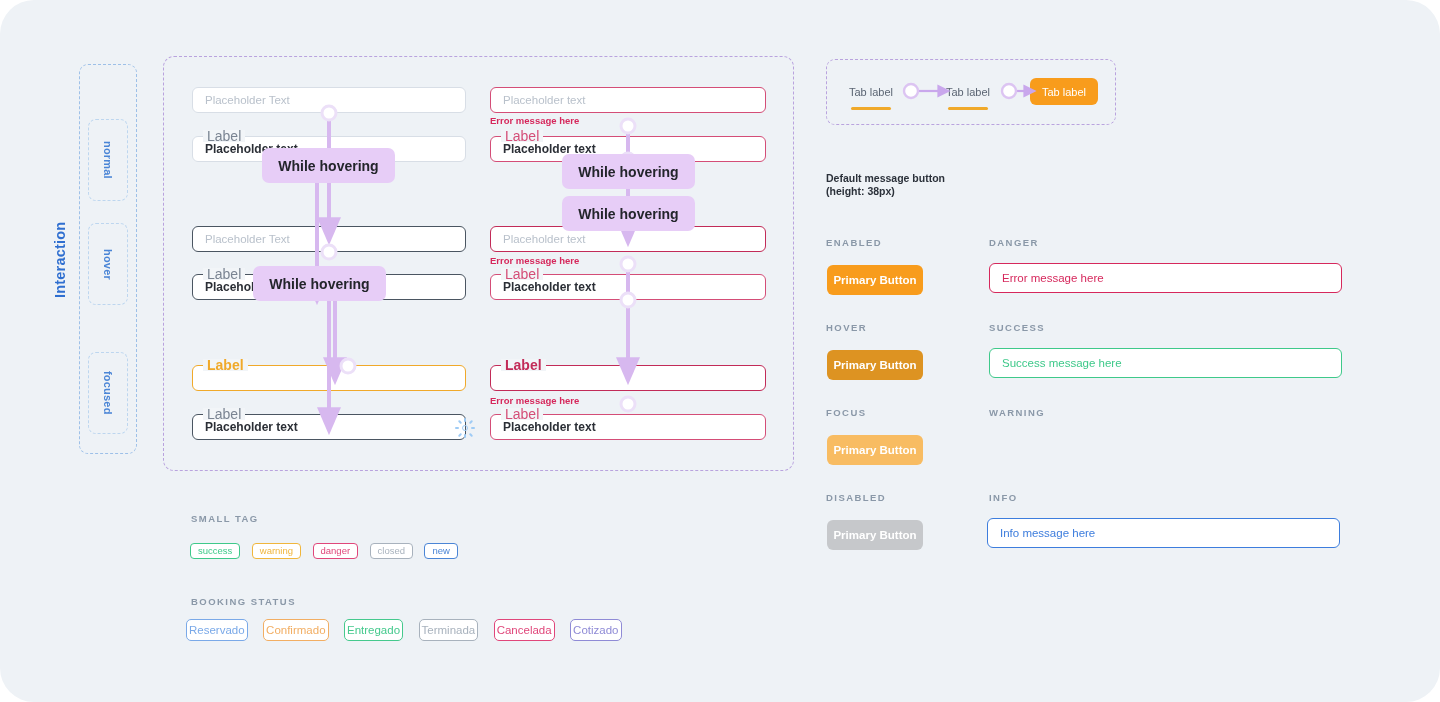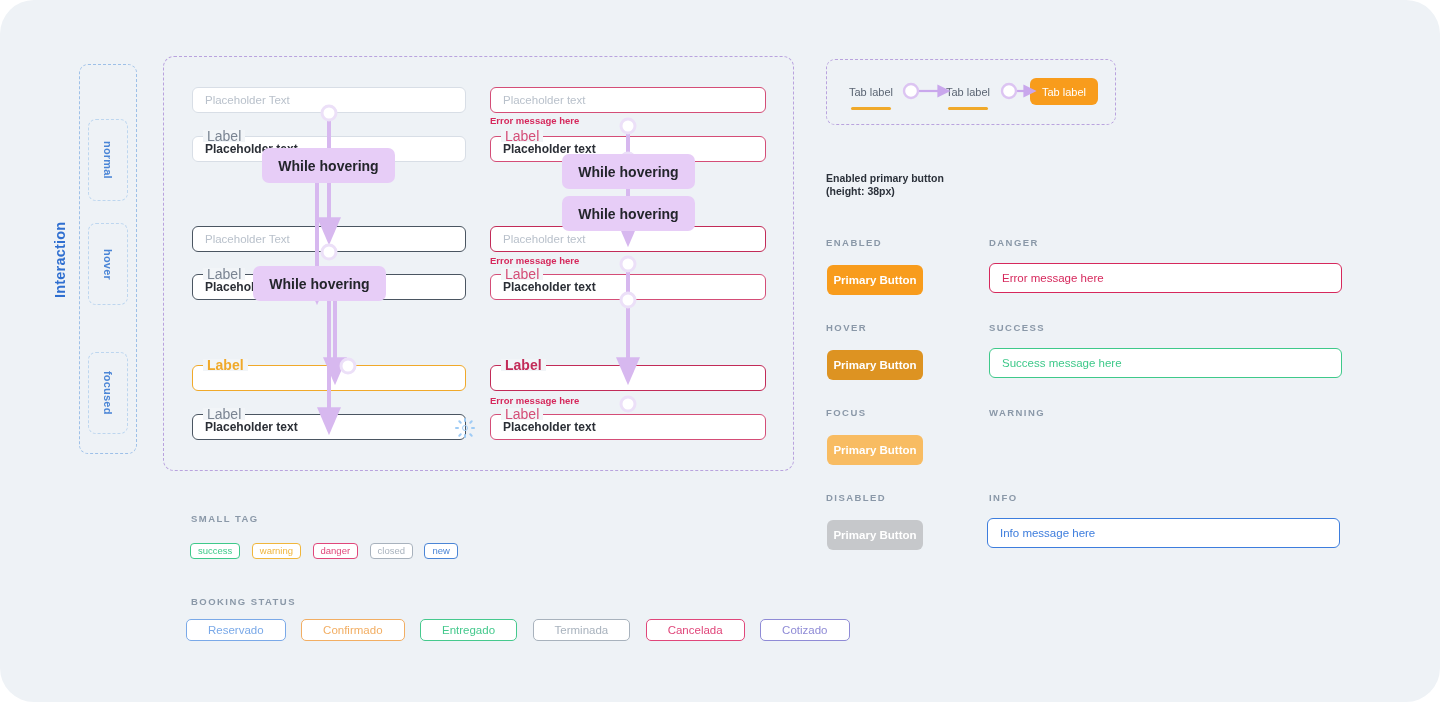--- a/index.html
+++ b/index.html
@@ -86,21 +86,21 @@
   #flow{position:absolute;left:0;top:0;width:1440px;height:702px;pointer-events:none;}
   
   .tag{
     display:inline-flex;align-items:center;justify-content:center;
     height:16px;padding:0 7px;border-radius:4px;
     font-size:9.5px;border:1px solid;background:#fff;box-sizing:border-box;
     margin-right:7px;
   }
   .bstat{
     display:inline-flex;align-items:center;justify-content:center;
-    height:22px;padding:0 21px;border-radius:5px;
+    height:22px;padding:0 2px;border-radius:5px;
     font-size:11.5px;border:1px solid;background:#fff;box-sizing:border-box;
     margin-right:11px;
     text-align:center;
   }
   
   #tabs-box{
     left:826px;top:59px;width:288px;height:64px;
     border:1.5px dashed #b9a3de;border-radius:9px;
   }
   .tab{
@@ -276,21 +276,21 @@
       <path d="M93,32 L118,32"></path>
       <path d="M191,32 L204,32"></path>
     </g>
     <g fill="#ffffff" stroke="#dcc4f2" stroke-width="2.4">
       <circle cx="85" cy="32" r="7"></circle>
       <circle cx="183" cy="32" r="7"></circle>
     </g>
   </svg>
 
   <div class="abs" id="defbtn-note">
-    <div>Enabled primary button</div>
+    <div>Default message button</div>
     <div>(height: 38px)</div>
   </div>
 
   <div class="sec-label abs" style="left:826px;top:237px;">Enabled</div>
   <div class="btn abs" style="left: 827px; top: 265px; background: rgb(248, 156, 28);">Primary Button</div>
 
   <div class="sec-label abs" style="left:826px;top:322px;">Hover</div>
   <div class="btn abs" style="left: 827px; top: 350px; background: rgb(221, 147, 34);">Primary Button</div>
 
   <div class="sec-label abs" style="left:826px;top:407px;">Focus</div>

